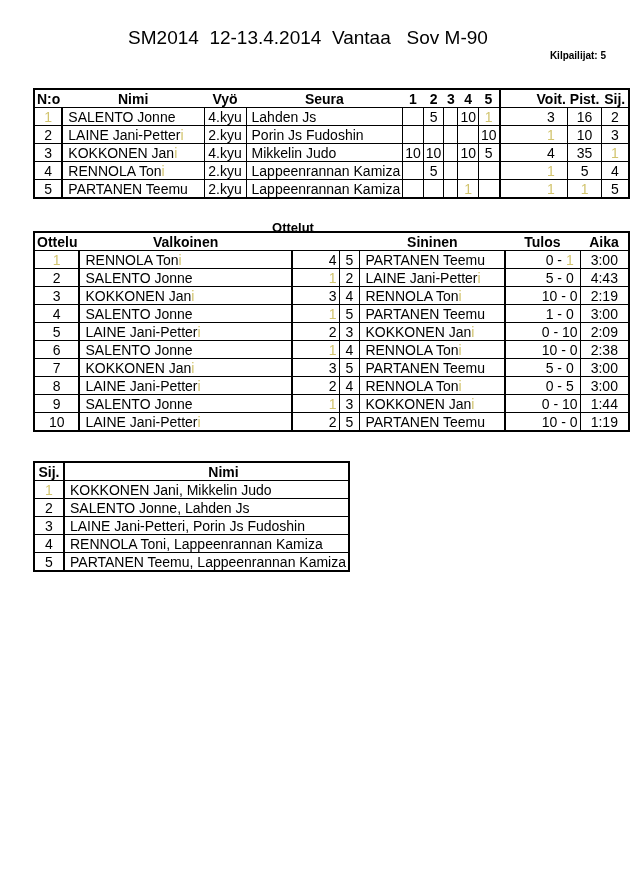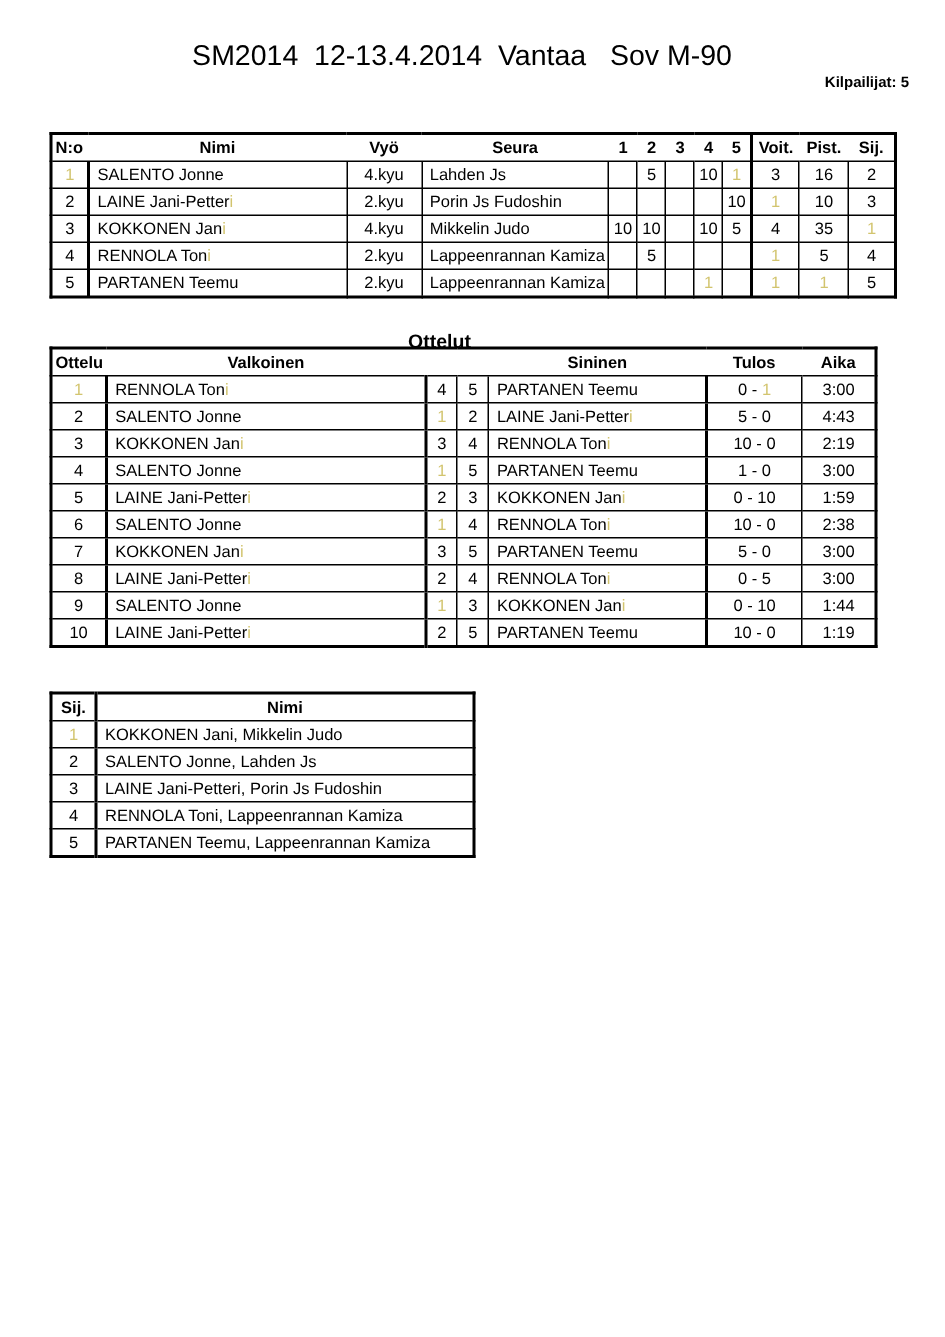--- a/index.html
+++ b/index.html
@@ -6,31 +6,31 @@
   #canvas{position:relative;width:630px;height:891px;background:#ffffff;
           font-family:"Liberation Sans",sans-serif;color:#000;overflow:hidden;}
   .abs{position:absolute;}
   #page-title{top:27px;left:0;width:616px;text-align:center;font-size:19px;font-weight:normal;white-space:pre;}
   #competitor-count{top:50px;right:24px;font-size:10px;font-weight:bold;}
   .section-heading{font-size:13px;font-weight:bold;text-align:center;}
   #kilpailijat-heading{top:66px;left:33px;width:440px;}
   #ottelut-heading{top:220px;left:33px;width:520px;}
   #tulokset-heading{top:441px;left:33px;width:300px;}
   table{border-collapse:collapse;table-layout:fixed;border:2px solid #000;
-        font-family:"Liberation Sans",sans-serif;font-size:11px;}
+        font-family:"Liberation Sans",sans-serif;font-size:14px;}
   #kilpailijat-table{top:88px;left:33px;}
   #ottelut-table{top:231px;left:33px;}
   #tulokset-table{top:461px;left:33px;}
   td{border:1px solid #000;height:17px;padding:0 2px;overflow:hidden;white-space:nowrap;vertical-align:middle;}
   thead td{border-left:none;border-right:none;border-top:none;border-bottom:1px solid #000;
            font-weight:bold;text-align:center;}
   thead td.hl{text-align:left;padding-left:2px;}
   td.l{text-align:left;padding-left:5px;}
   td.c{text-align:center;}
-  .b-l2{border-left:2px solid #000 !important;}
+  .b-l2{border-left:2px solid #000 !important;padding-left:36px;}
   .b-r2{border-right:2px solid #000 !important;}
 </style>
 </head>
 <body>
 
 <div id="canvas">
   <div id="page-title" class="abs">SM2014  12-13.4.2014  Vantaa   Sov M-90</div>
   <div id="competitor-count" class="abs">Kilpailijat: 5</div>
 
   <table id="kilpailijat-table" class="abs">
@@ -197,21 +197,21 @@
           <td class="c b-l2"><span>1 - 0</span></td>
           <td class="c"><span>3:00</span></td>
         </tr>
         <tr>
           <td class="c b-r2"><span>5</span></td>
           <td class="l"><span>LAINE Jani-Petter</span><span style="color: rgb(210, 196, 110);">i</span></td>
           <td class="c b-l2"><span>2</span></td>
           <td class="c"><span>3</span></td>
           <td class="l"><span>KOKKONEN Jan</span><span style="color: rgb(210, 196, 110);">i</span></td>
           <td class="c b-l2"><span>0 - 10</span></td>
-          <td class="c"><span>1:59</span></td>
+          <td class="c"><span>2:09</span></td>
         </tr>
         <tr>
           <td class="c b-r2"><span>6</span></td>
           <td class="l"><span>SALENTO Jonne</span></td>
           <td class="c b-l2"><span></span><span style="color: rgb(210, 196, 110);">1</span></td>
           <td class="c"><span>4</span></td>
           <td class="l"><span>RENNOLA Ton</span><span style="color: rgb(210, 196, 110);">i</span></td>
           <td class="c b-l2"><span>10 - 0</span></td>
           <td class="c"><span>2:38</span></td>
         </tr>

